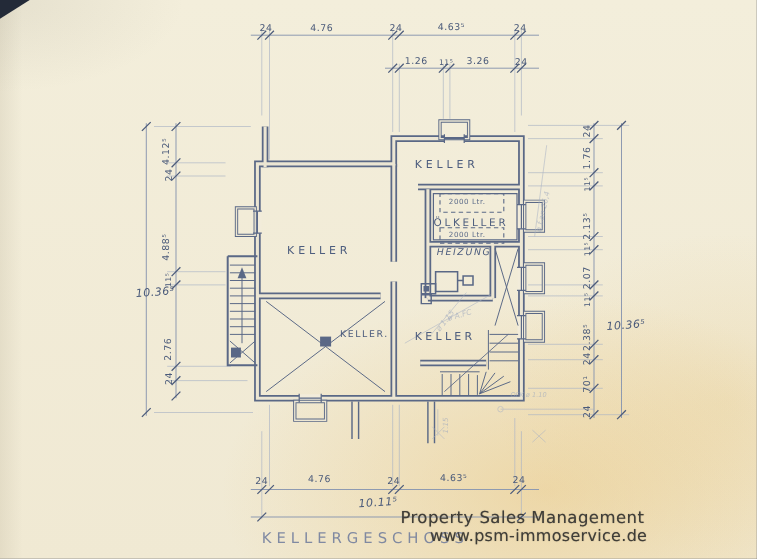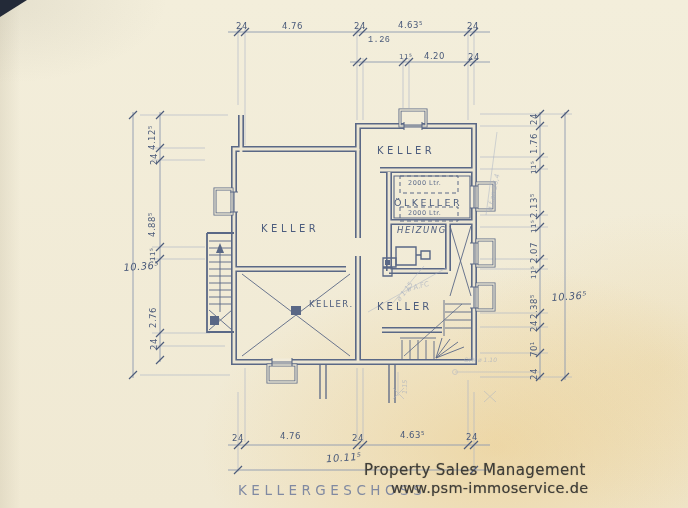--- a/index.html
+++ b/index.html
@@ -152,23 +152,23 @@
 
   <div class="lbl tiny" style="left:408px;top:179px;">2000 Ltr.</div>
   <div class="lbl tiny" style="left:408px;top:209px;">2000 Ltr.</div>
 
   <div class="dim" style="left:236px;top:21px;">24</div>
   <div class="dim" style="left:282px;top:21px;">4.76</div>
   <div class="dim" style="left:354px;top:21px;">24</div>
   <div class="dim" style="left:398px;top:20px;">4.63⁵</div>
   <div class="dim" style="left:467px;top:21px;">24</div>
 
-  <div class="dim" style="left:368px;top:35px;font-family:Liberation Mono, monospace;">1.26</div>
+  <div class="dim" style="left:368px;top:51px;">1.26</div>
   <div class="dim sm" style="left:399px;top:53px;">11⁵</div>
-  <div class="dim" style="left:424px;top:51px;">4.20</div>
+  <div class="dim" style="left:424px;top:51px;">3.26</div>
   <div class="dim" style="left:468px;top:52px;">24</div>
 
   <div class="dim" style="left:232px;top:433px;">24</div>
   <div class="dim" style="left:280px;top:431px;">4.76</div>
   <div class="dim" style="left:352px;top:433px;">24</div>
   <div class="dim" style="left:400px;top:430px;">4.63⁵</div>
   <div class="dim" style="left:466px;top:432px;">24</div>
   <div class="dim total" style="left:326px;top:452px;">10.11⁵</div>
 
   <div class="vlbl total" style="left:123px;top:262px;">10.36⁵</div>

